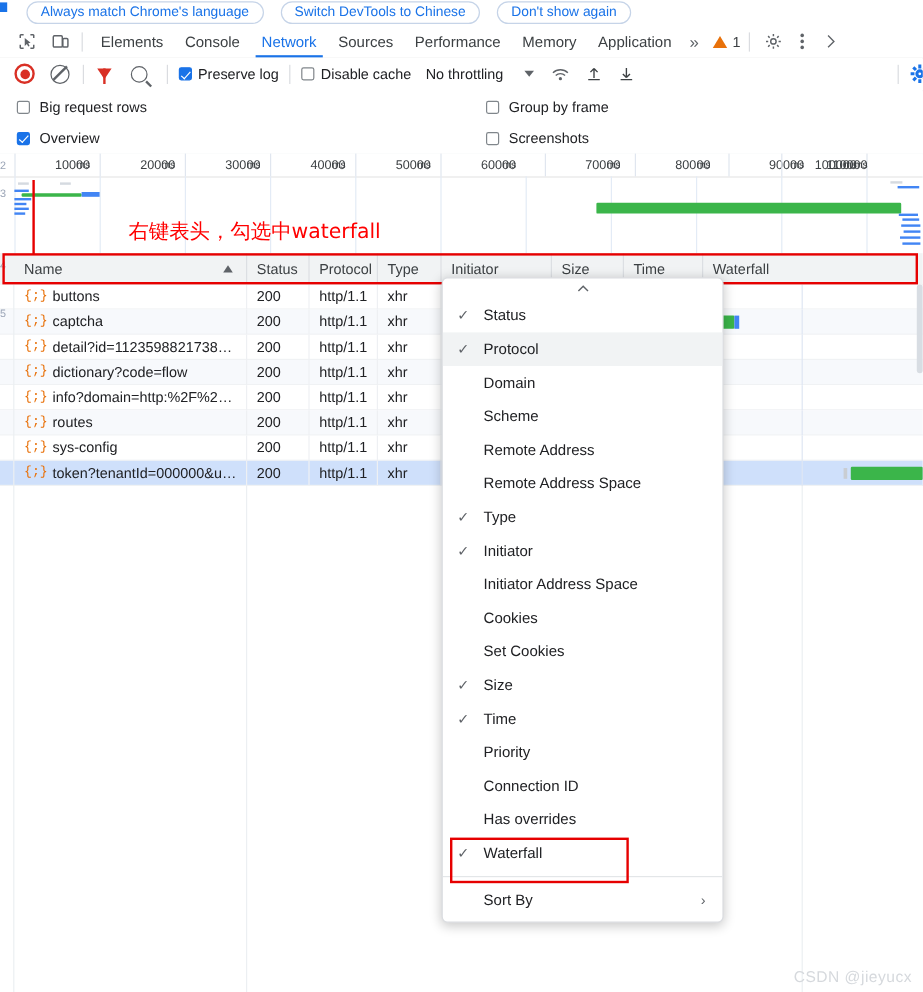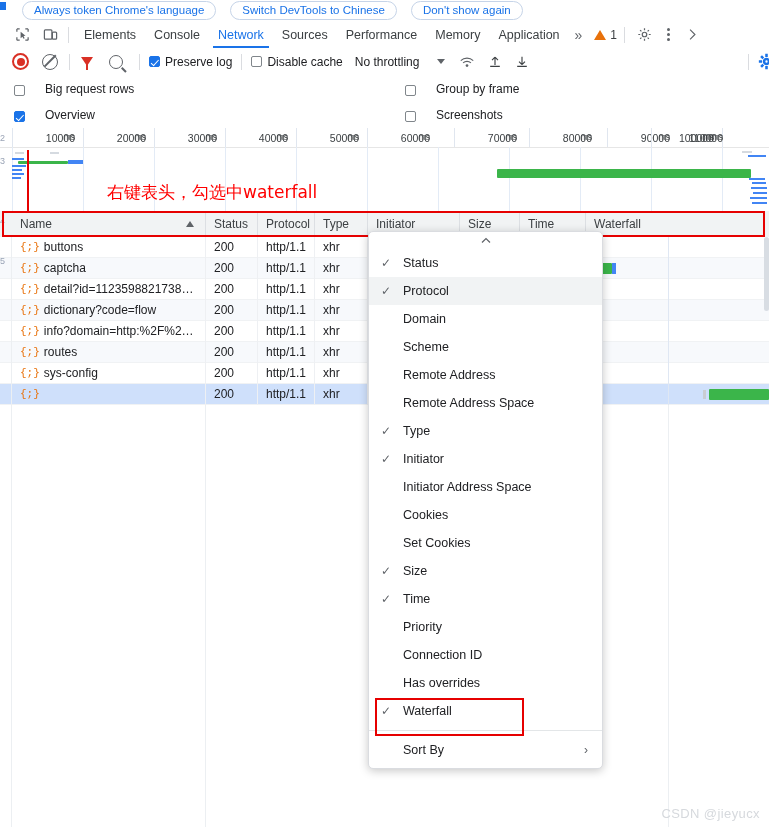--- a/index.html
+++ b/index.html
@@ -112,21 +112,21 @@
   }
   .wifi{margin-left:14px;color:#5f6368;display:flex;align-items:center;}
   .arrw{margin-left:13px;color:#3c4043;display:flex;align-items:center;}
   .gear-blue{color:#1a73e8;display:flex;align-items:center;}
 
   
   .optbar{
     position:absolute;left:0;top:75px;width:769px;height:53px;
     background:#ffffff;border-bottom:1px solid #e8eaed;
   }
-  .opt{position:absolute;display:flex;align-items:flex-end;gap:20px;font-size:12px;color:#202124;}
+  .opt{position:absolute;display:flex;align-items:center;gap:8px;font-size:12px;color:#202124;}
   .opt-brr{left:14px;top:7px;}
   .opt-ovw{left:14px;top:33px;}
   .opt-gbf{left:405px;top:7px;}
   .opt-scr{left:405px;top:33px;}
 
   
   .overview{
     position:absolute;left:0;top:128px;width:769px;height:85px;background:#fff;
   }
   .ruler{
@@ -247,21 +247,21 @@
     position:absolute;right:0;top:237px;width:5px;height:74px;background:#d8dde3;border-radius:3px;z-index:35;
   }
 </style>
 </head>
 <body>
 
 <div class="root">
 
   <div class="lang-banner">
     <div class="banner-leftmark"></div>
-    <div class="pill pill1">Always token Chrome's language</div>
+    <div class="pill pill1">Always match Chrome's language</div>
     <div class="pill pill2">Switch DevTools to Chinese</div>
     <div class="pill pill3">Don't show again</div>
   </div>
 
   <div class="tabbar">
     <div class="tb-icon" style="margin-left:10px;">
       <svg width="15" height="15" viewBox="0 0 16 16">
         <path d="M2 2h3M2 2v3M14 2h-3M14 2v3M2 14h3M2 14v-3M14 14h-3M14 14v-3" stroke="#5f6368" stroke-width="1.3" fill="none"></path>
         <path d="M6 5l5.2 4.2-2.1.5 1.2 2.3-1.2.6-1.2-2.3L6 12z" fill="#5f6368"></path>
       </svg>
@@ -606,20 +606,21 @@
         <div class="cell" style="left:460px;width:60px;"></div>
         <div class="cell" style="left:520px;width:66px;"></div>
         <div class="wf-area" style="left:586px;width:183px;">
           <div class="wf-divider" style="left:82px;"></div>
         </div>
       </div>
 
       <div class="row sel">
         <div class="cell name-cell" style="left:12px;width:194px;">
           <span class="json-ic">{;}</span>
+          <span>token?tenantId=000000&amp;u…</span>
         </div>
         <div class="cell" style="left:206px;width:52px;">200</div>
         <div class="cell" style="left:258px;width:57px;">http/1.1</div>
         <div class="cell" style="left:315px;width:53px;">xhr</div>
         <div class="cell" style="left:368px;width:92px;"></div>
         <div class="cell" style="left:460px;width:60px;"></div>
         <div class="cell" style="left:520px;width:66px;"></div>
         <div class="wf-area" style="left:586px;width:183px;">
           <div class="wf-divider" style="left:82px;"></div>
           <div class="wf-gray" style="left:117px;"></div>

